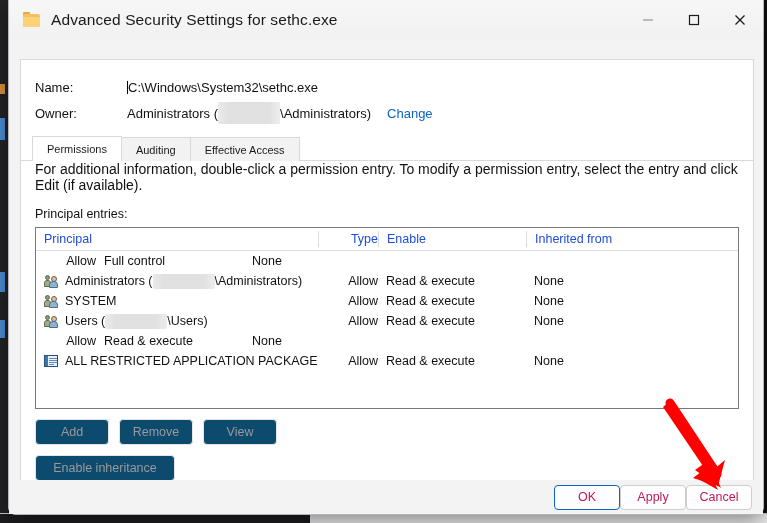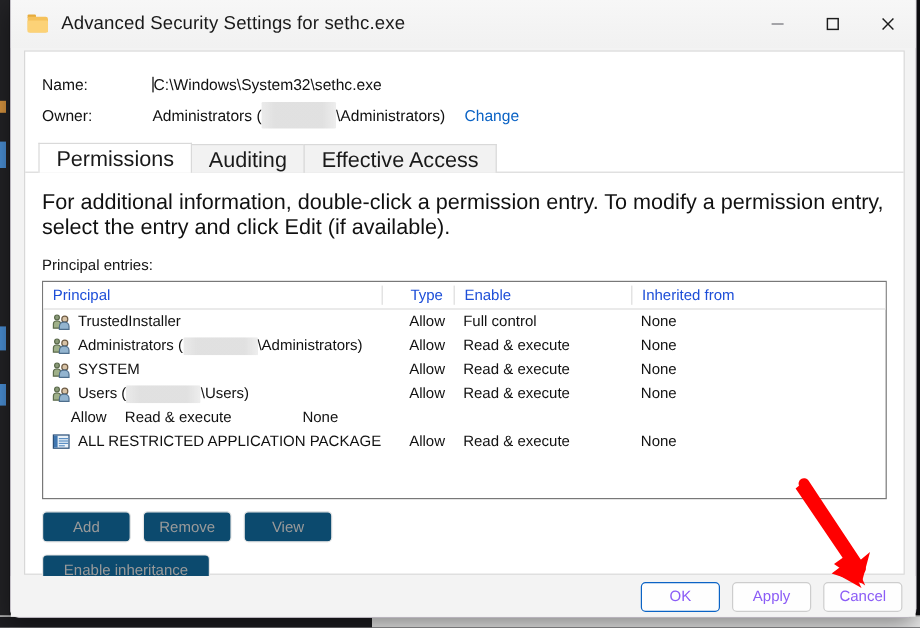--- a/index.html
+++ b/index.html
@@ -122,21 +122,21 @@
     justify-content: center;
     color: #202020;
     font-size: 12px;
   }
   .win-btn svg { display: block; }
 
   
   #dialog-body {
     position: absolute;
     left: 11px;
-    top: 42px;
+    top: 59px;
     width: 734px;
     height: 437px;
     background: #ffffff;
     border: 1px solid #d8d8d8;
     box-sizing: border-box;
   }
 
   #header-fields {
     padding: 14px 0 0 0;
   }
@@ -200,21 +200,21 @@
     content: "";
     position: absolute;
     left: 0; right: 0; bottom: 0;
     height: 1px;
     background: #d9d9d9;
   }
   .tab {
     height: 24px;
     line-height: 24px;
     padding: 0 14px;
-    font-size: 18px;
+    font-size: 11px;
     color: #1a1a1a;
     border: 1px solid #d9d9d9;
     border-bottom: none;
     background: #f2f2f2;
     margin-right: -1px;
     position: relative;
     z-index: 1;
     box-sizing: border-box;
     white-space: nowrap;
   }
@@ -222,22 +222,21 @@
     background: #ffffff;
     z-index: 3;
     height: 25px;
     line-height: 24px;
   }
 
   #tabpanel {
     padding: 0 14px;
   }
   #info-text {
-    margin-top: 14px;
-    font-size: 18px;
+    font-size: 14px;
     color: #111;
   }
   #entries-label {
     margin-top: 14px;
     font-size: 12.5px;
     color: #111;
   }
 
   
   #permissions-list {
@@ -252,21 +251,21 @@
   #list-header {
     display: flex;
     height: 22px;
     align-items: center;
     border-bottom: 1px solid #dcdcdc;
     background: #fff;
     font-size: 12.5px;
     color: #1d4ed8;
   }
   .col-principal { width: 282px; flex: 0 0 282px; padding-left: 8px; box-sizing: border-box; }
-  .col-type      { width:  60px; flex: 0 0  60px; padding-left: 23px; box-sizing: border-box; border-left: 1px solid #dcdcdc; }
+  .col-type      { width:  60px; flex: 0 0  60px; padding-left: 8px; box-sizing: border-box; border-left: 1px solid #dcdcdc; text-align: right; }
   .col-access    { width: 148px; flex: 0 0 148px; padding-left: 8px; box-sizing: border-box; border-left: 1px solid #dcdcdc; }
   .col-inherited { flex: 1 1 auto;               padding-left: 8px; box-sizing: border-box; border-left: 1px solid #dcdcdc; }
   #list-header .col-type,
   #list-header .col-access,
   #list-header .col-inherited { height: 16px; line-height: 16px; }
 
   .list-row {
     display: flex;
     height: 20px;
     align-items: center;
@@ -386,24 +385,23 @@
     display: flex;
     align-items: center;
     justify-content: flex-end;
     padding-right: 11px;
     box-sizing: border-box;
     background: #f3f3f3;
   }
   .footer-btn {
     height: 25px;
     width: 66px;
-    margin-left: 10px;
     font-size: 12.5px;
     font-family: "Liberation Sans", sans-serif;
-    color: #8b5cf6;
+    color: #be185d;
     background: #fefefe;
     border: 1px solid #cdcdcd;
     border-radius: 4px;
     box-sizing: border-box;
     cursor: default;
   }
   #ok-button {
     border: 1px solid #0b63c5;
   }
 
@@ -488,33 +486,20 @@
       <div id="permissions-list">
 
         <div id="list-header">
           <div class="col-principal">Principal</div>
           <div class="col-type">Type</div>
           <div class="col-access">Enable</div>
           <div class="col-inherited">Inherited from</div>
         </div>
 
         <div class="list-row">
-          <div class="col-principal principal-cell">
-            <span class="icon-principal icon-users">
-              <span class="p-back">
-                  <span class="head"></span>
-                  <span class="body"></span>
-                </span>
-              <span class="p-front">
-                  <span class="head"></span>
-                  <span class="body"></span>
-                </span>
-            </span>
-            <span>TrustedInstaller</span>
-          </div>
           <div class="col-type">Allow</div>
           <div class="col-access">Full control</div>
           <div class="col-inherited">None</div>
         </div>
 
         <div class="list-row">
           <div class="col-principal principal-cell">
             <span class="icon-principal icon-users">
               <span class="p-back">
                   <span class="head"></span>

